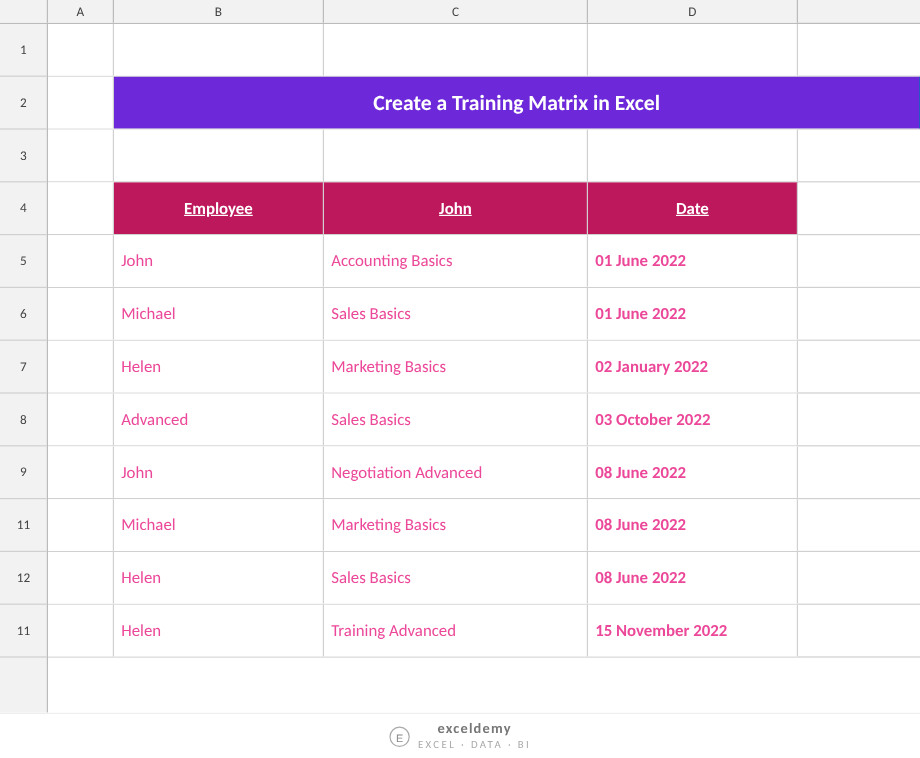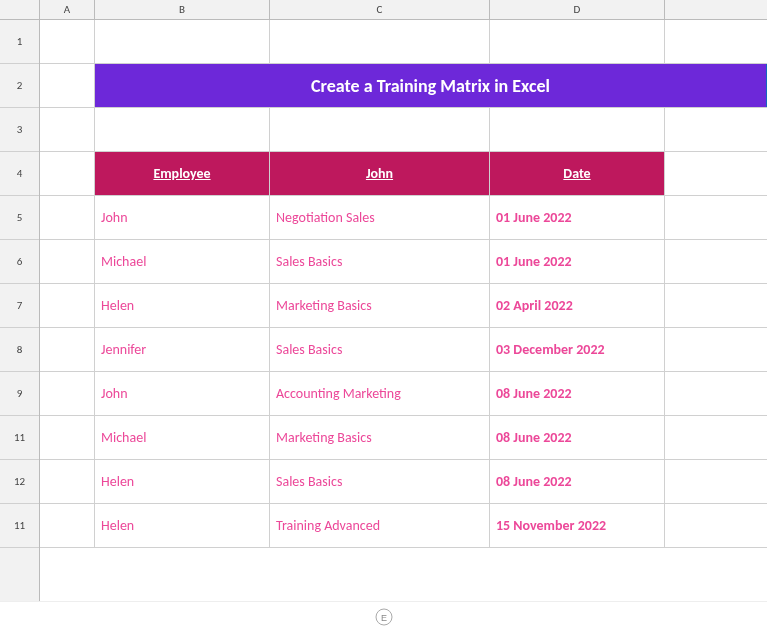--- a/index.html
+++ b/index.html
@@ -223,49 +223,49 @@
             <span>John</span>
           </div>
           <div class="cell col-d header-cell">
             <span>Date</span>
           </div>
         </div>
 
         <div class="grid-row">
           <div class="cell col-a empty-cell"></div>
           <div class="cell col-b data-cell">John</div>
-          <div class="cell col-c data-cell">Negotiation Sales</div>
+          <div class="cell col-c data-cell">Accounting Basics</div>
           <div class="cell col-d data-cell">01 June 2022</div>
         </div>
 
         <div class="grid-row">
           <div class="cell col-a empty-cell"></div>
           <div class="cell col-b data-cell">Michael</div>
           <div class="cell col-c data-cell">Sales Basics</div>
           <div class="cell col-d data-cell">01 June 2022</div>
         </div>
 
         <div class="grid-row">
           <div class="cell col-a empty-cell"></div>
           <div class="cell col-b data-cell">Helen</div>
           <div class="cell col-c data-cell">Marketing Basics</div>
-          <div class="cell col-d data-cell">02 April 2022</div>
-        </div>
-
-        <div class="grid-row">
-          <div class="cell col-a empty-cell"></div>
-          <div class="cell col-b data-cell">Jennifer</div>
+          <div class="cell col-d data-cell">02 January 2022</div>
+        </div>
+
+        <div class="grid-row">
+          <div class="cell col-a empty-cell"></div>
+          <div class="cell col-b data-cell">Advanced</div>
           <div class="cell col-c data-cell">Sales Basics</div>
-          <div class="cell col-d data-cell">03 December 2022</div>
+          <div class="cell col-d data-cell">03 October 2022</div>
         </div>
 
         <div class="grid-row">
           <div class="cell col-a empty-cell"></div>
           <div class="cell col-b data-cell">John</div>
-          <div class="cell col-c data-cell">Accounting Marketing</div>
+          <div class="cell col-c data-cell">Negotiation Advanced</div>
           <div class="cell col-d data-cell">08 June 2022</div>
         </div>
 
         <div class="grid-row">
           <div class="cell col-a empty-cell"></div>
           <div class="cell col-b data-cell">Michael</div>
           <div class="cell col-c data-cell">Marketing Basics</div>
           <div class="cell col-d data-cell">08 June 2022</div>
         </div>
 
@@ -287,15 +287,19 @@
     </div>
   </div>
 
   <div class="watermark">
     <div style="display:flex; align-items:center; justify-content:center; gap:6px;">
 
       <svg width="18" height="18" viewBox="0 0 18 18">
         <circle cx="9" cy="9" r="8" fill="none" stroke="#aaa" stroke-width="1"></circle>
         <text x="9" y="13" text-anchor="middle" font-size="9" fill="#888" font-family="Arial">E</text>
       </svg>
+      <div>
+        <div style="font-weight:bold; font-size:12px; color:#777; text-transform:lowercase; letter-spacing:1px;">exceldemy</div>
+        <div style="font-size:9px; color:#aaa; letter-spacing:2px;">EXCEL · DATA · BI</div>
+      </div>
     </div>
   </div>
 </div>
 
 </body></html>

